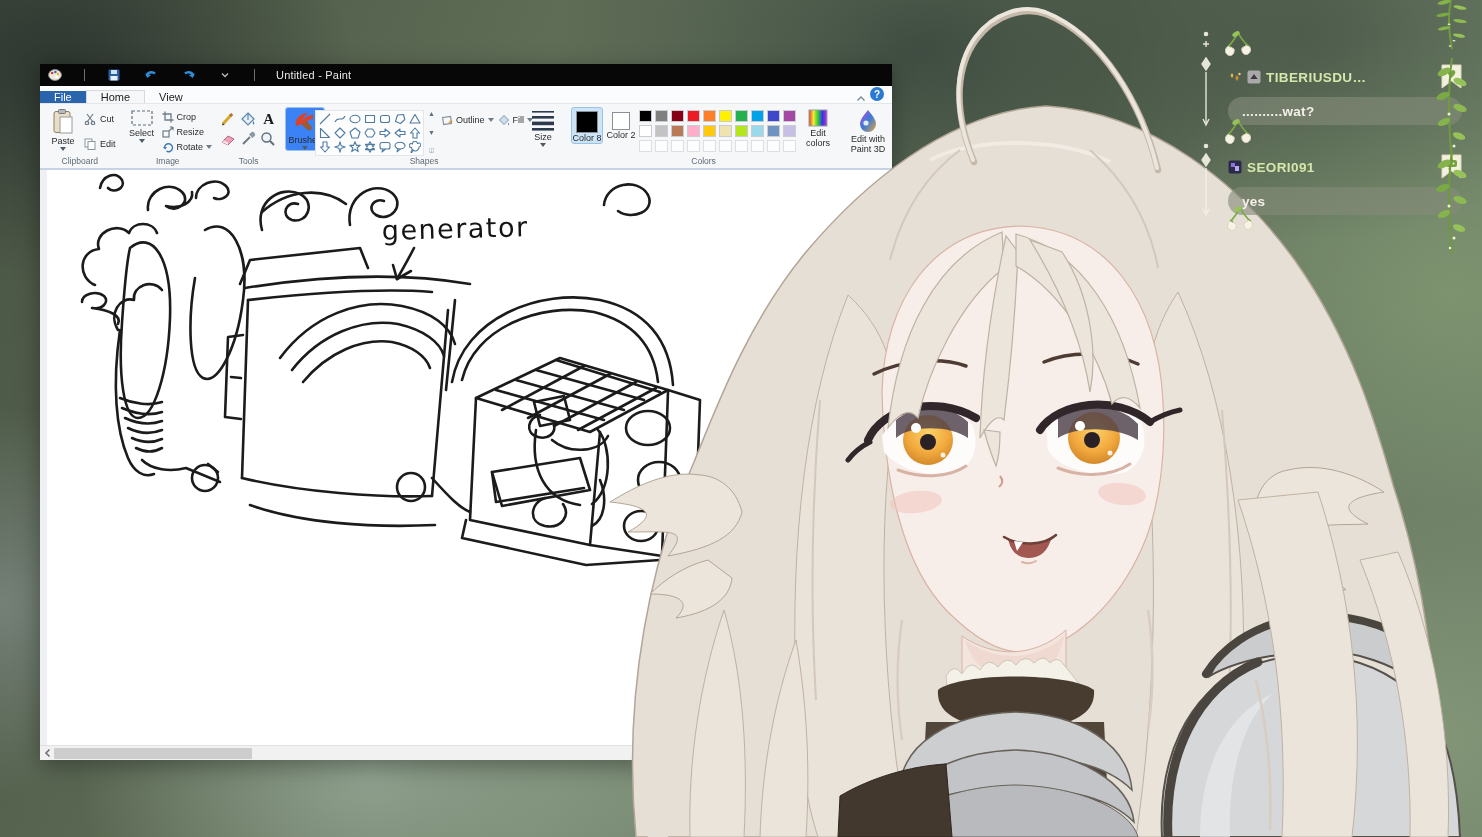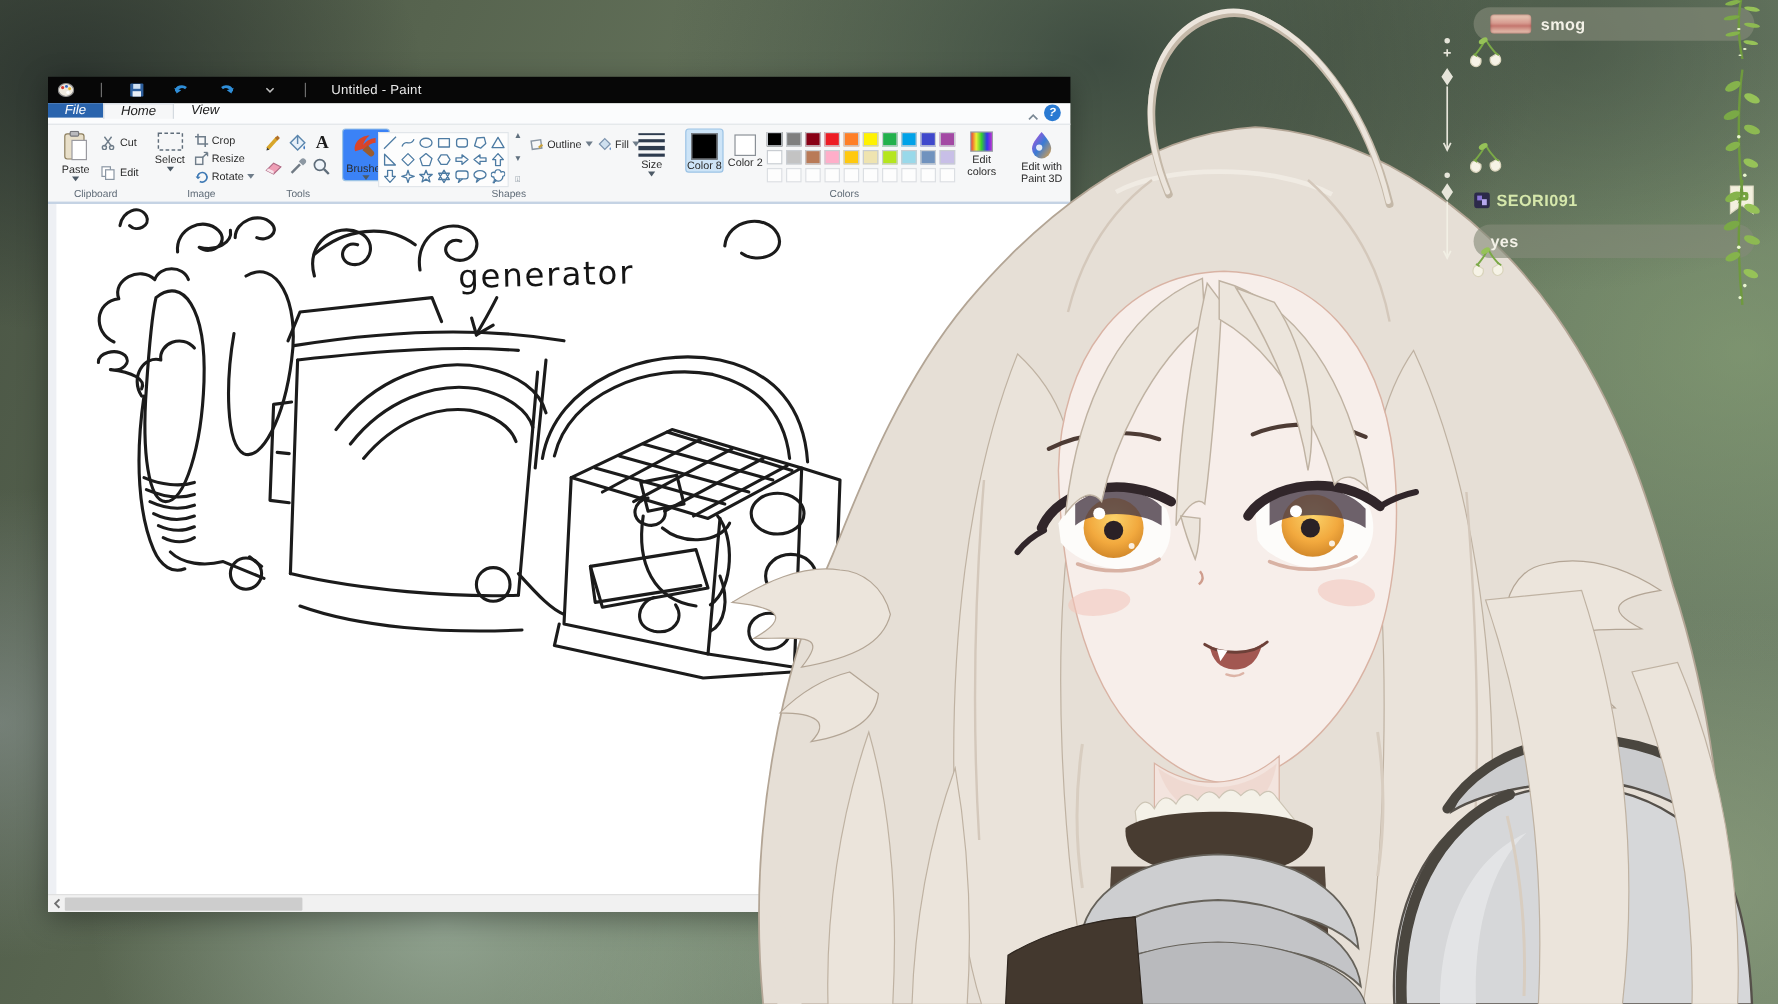--- a/index.html
+++ b/index.html
@@ -14,21 +14,21 @@
       radial-gradient(400px 300px at 47% 96%, rgba(150,172,152,.55), rgba(150,172,152,0) 70%),
       radial-gradient(460px 360px at 98% 35%, rgba(136,162,118,.6), rgba(136,162,118,0) 72%),
       radial-gradient(420px 320px at 96% 88%, rgba(146,164,130,.6), rgba(146,164,130,0) 72%),
       linear-gradient(112deg,#495444 0%,#57644f 20%,#616f58 34%,#6b7b61 48%,#5e6c55 62%,#687962 78%,#71836a 100%);}
   
   #paint{position:absolute;left:40px;top:64px;width:852px;height:696px;box-shadow:0 6px 22px rgba(0,0,0,.35);}
   #ptitle{position:absolute;left:0;top:0;right:0;height:22px;background:#070707;display:flex;align-items:center;gap:21px;padding-left:7px;box-sizing:border-box;}
   #ptitle .sep{width:1px;height:12px;background:#6d6d6d;}
   #ptitle .ttl{color:#e9e9e9;font-size:11px;letter-spacing:.2px;}
   .tbtn{display:flex;align-items:center;justify-content:center;width:16px;height:16px;}
-  #ptabs{position:absolute;left:0;top:22px;right:0;height:18px;background:#fbfcfd;border-bottom:1px solid #e3e7ec;display:flex;align-items:flex-start;box-sizing:border-box;font-style:italic;}
+  #ptabs{position:absolute;left:0;top:22px;right:0;height:18px;background:#fbfcfd;border-bottom:1px solid #e3e7ec;display:flex;align-items:flex-end;box-sizing:border-box;}
   .ptab{font-size:11px;display:flex;align-items:center;justify-content:center;padding:0 14px;color:#1b1b1b;}
   .ptab.file{background:var(--file-blue);color:#fff;}
   .ptab.sel{background:#f6f7f8;border:1px solid #d4dae0;border-bottom:none;}
   #pribbon{position:absolute;left:0;top:40px;right:0;height:66px;background:#f6f7f8;border-bottom:2px solid #c5d3e4;display:flex;box-sizing:border-box;}
   .rgroup{position:relative;display:flex;flex-direction:column;align-items:center;padding:3px 4px 0 4px;}
   .rgroup .glabel{position:absolute;bottom:2px;left:0;right:0;text-align:center;font-size:8.5px;color:#5f6b77;}
   .rsep{width:1px;background:#dfe4e9;margin:3px 0;}
   .rrow{display:flex;align-items:flex-start;gap:2px;}
   .bigbtn{display:flex;flex-direction:column;align-items:center;width:38px;padding-top:2px;border-radius:3px;}
   .bigbtn .blab{font-size:9px;color:#2b2b2b;line-height:10px;text-align:center;margin-top:1px;}
@@ -673,27 +673,42 @@
       <path d="M8,58 l4,6 l-4,6 l-4,-6 Z"></path>
       <line x1="8" y1="72" x2="8" y2="124"></line>
         <path d="M5,119 l3,6 l3,-6" fill="none"></path>
       <circle cx="8" cy="146" r="1.6"></circle>
       <path d="M8,154 l4,6 l-4,6 l-4,-6 Z"></path>
       <line x1="8" y1="168" x2="8" y2="214"></line>
         <path d="M5,209 l3,6 l3,-6" fill="none"></path>
     </g>
   </svg>
 
-  <div class="chatmsg" style="left:1228px;top:6px;width:234px;">
-    <div class="bubble" style="height:28px;">
-      <span style="display:inline-block;width:34px;height:16px;border-radius:3px;margin-right:8px;background:linear-gradient(180deg,#e6c4b2 10%,#d79b90 45%,#c4766e 60%,#e2b8a8 90%);box-shadow:inset 0 0 2px rgba(120,40,40,.6);"></span>
-      <span>smog</span>
+
+  <div class="chatmsg" style="left:1228px;top:64px;width:234px;">
+    <div class="chead">
+      <svg width="14" height="13" viewBox="0 0 14 13">
+          <path d="M4,2 l1.5,2.5 L4,7 L2.5,4.5 Z" fill="#e9b84d"></path>
+          <path d="M9,4 l1.8,3 L9,10 L7.2,7 Z" fill="#c98f2e"></path>
+          <circle cx="11.5" cy="3" r="1.2" fill="#f0d27e"></circle>
+        </svg>
+      <svg width="14" height="14" viewBox="0 0 14 14">
+          <rect x="0.5" y="0.5" width="13" height="13" rx="2" fill="#a9a9a9"></rect>
+          <path d="M7,4 l3.5,5 h-7 Z" fill="#3b3b3b"></path>
+        </svg>
+      <span>TIBERIUSDU…</span>
+      <svg width="21" height="26" viewBox="0 0 21 26" style="margin-left:auto;">
+          <path d="M1,1 h19 v23 l-9.5,-7 l-9.5,7 Z" fill="#f3f0de" stroke="#dcd8c2"></path>
+          <path d="M10.5,14 c-3.2,-3 -5,-5.5 -3,-7.4 c1.6,-1.5 3,0 3,1 c0,-1 1.4,-2.5 3,-1 c2,1.9 0.2,4.4 -3,7.4 Z" fill="#76a43f"></path>
+        </svg>
+    </div>
+    <div class="bubble" style="height:28px;margin-top:7px;">
+      <span>..........wat?</span>
     </div>
   </div>
-
 
   <div class="chatmsg" style="left:1228px;top:154px;width:234px;">
     <div class="chead">
       <svg width="14" height="14" viewBox="0 0 14 14">
           <rect x="0.5" y="0.5" width="13" height="13" rx="2" fill="#2c2a4a"></rect>
           <rect x="3" y="3" width="4" height="4" fill="#8a76d8"></rect>
           <rect x="7" y="6" width="4" height="5" fill="#b7a9ee"></rect>
         </svg>
       <span>SEORI091</span>
       <svg width="21" height="26" viewBox="0 0 21 26" style="margin-left:auto;">

